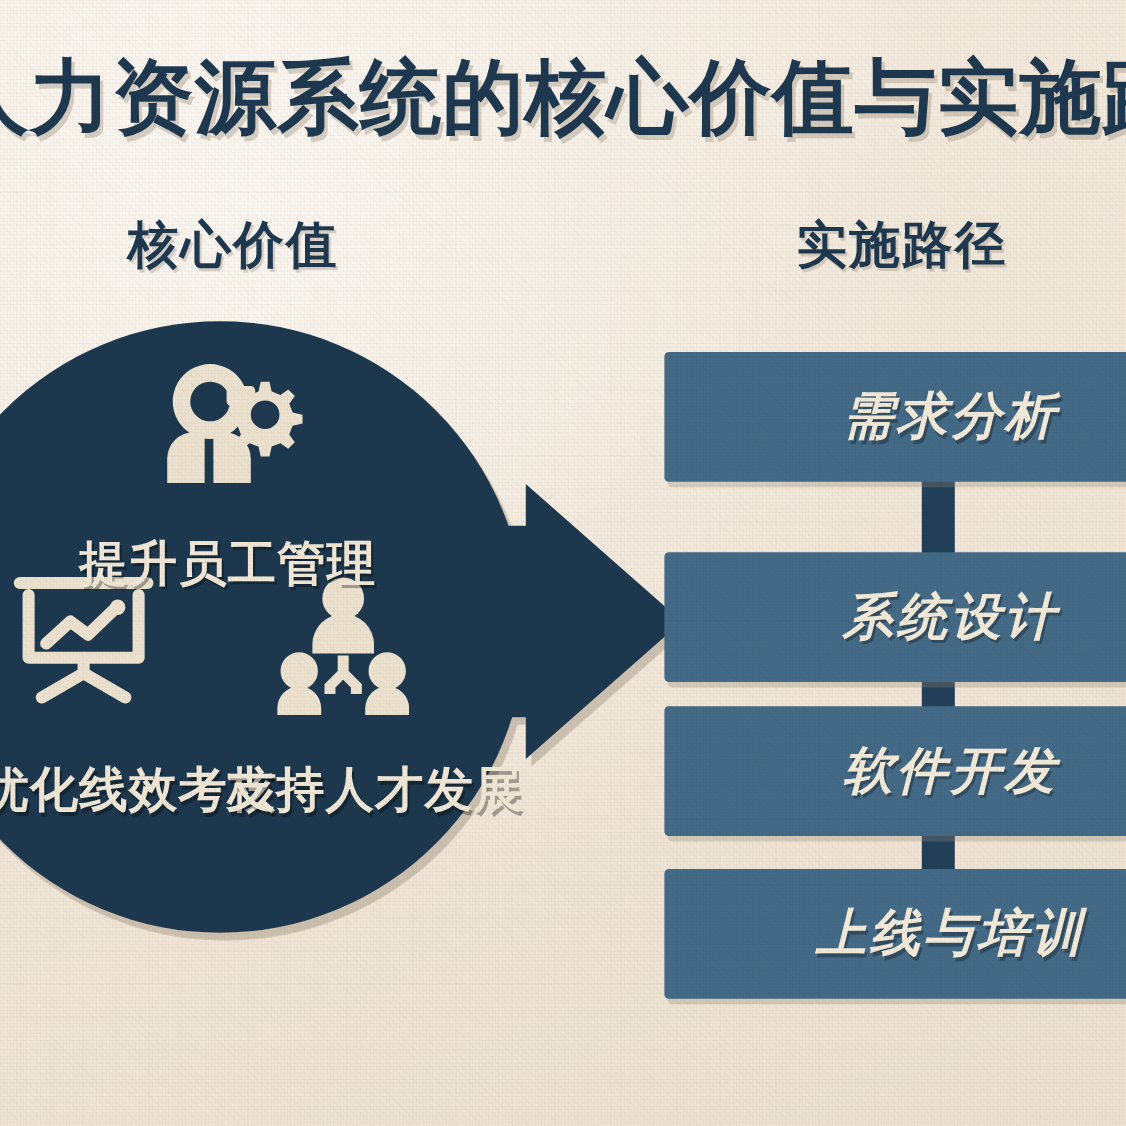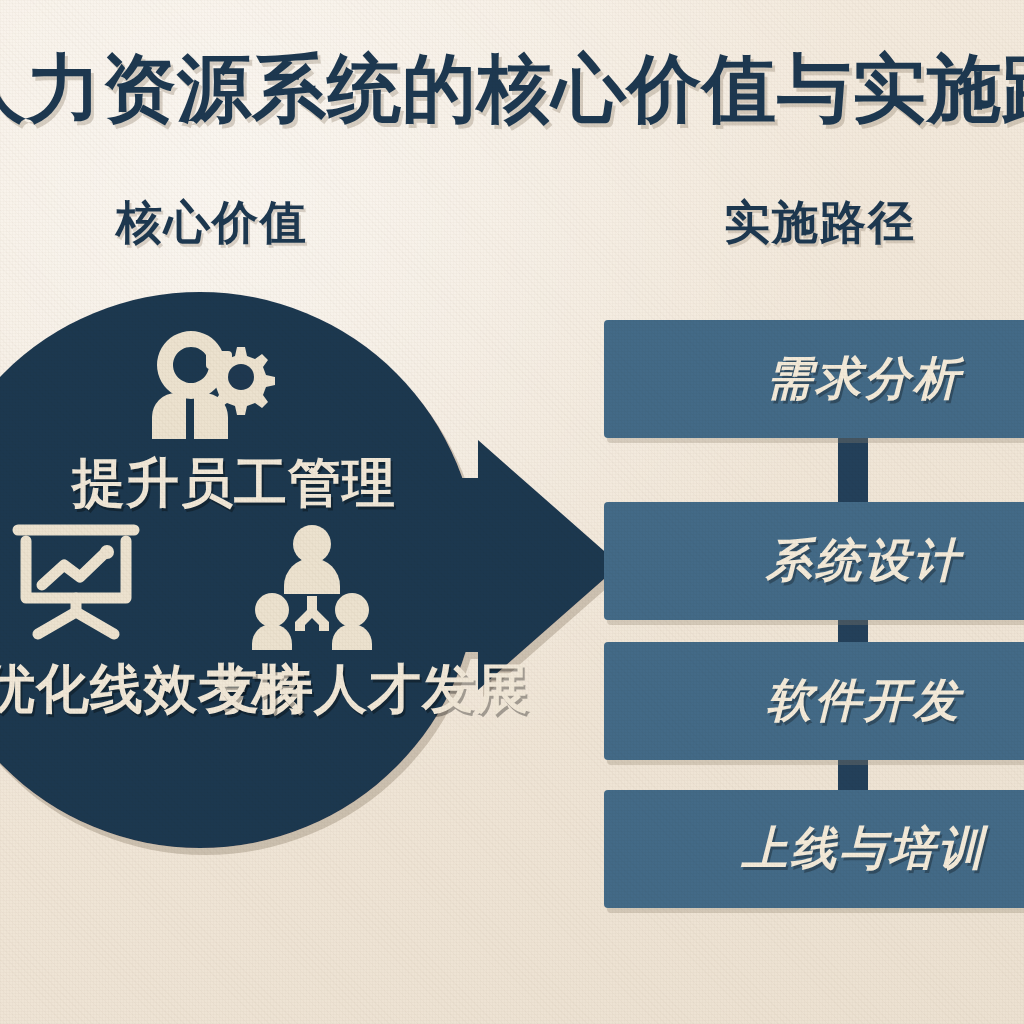--- a/index.html
+++ b/index.html
@@ -81,25 +81,26 @@
   #circle-svg { position: absolute; left: 0; top: 0; }
 
   .circle-icon {
     position: absolute;
     z-index: 14;
   }
   .circle-label {
     position: absolute;
     z-index: 15;
     color: #f0e7d7;
-    font-size: 53px;
+    font-size: 44px;
     font-weight: 600;
     white-space: nowrap;
     letter-spacing: 1px;
     text-shadow: 2px 3px 0 rgba(0,0,0,.32);
+    margin-top: 35px;
   }
 
   #icon-people-gear { left: 148px; top: 323px; }
   #label-employee   { left: 72px;  top: 448px; }
   #icon-chart       { left: 6px;   top: 519px; }
   #label-perf       { left: -18px; top: 654px; }
   #icon-team        { left: 252px; top: 524px; }
   #label-talent     { left: 206px; top: 654px; }
 
   

